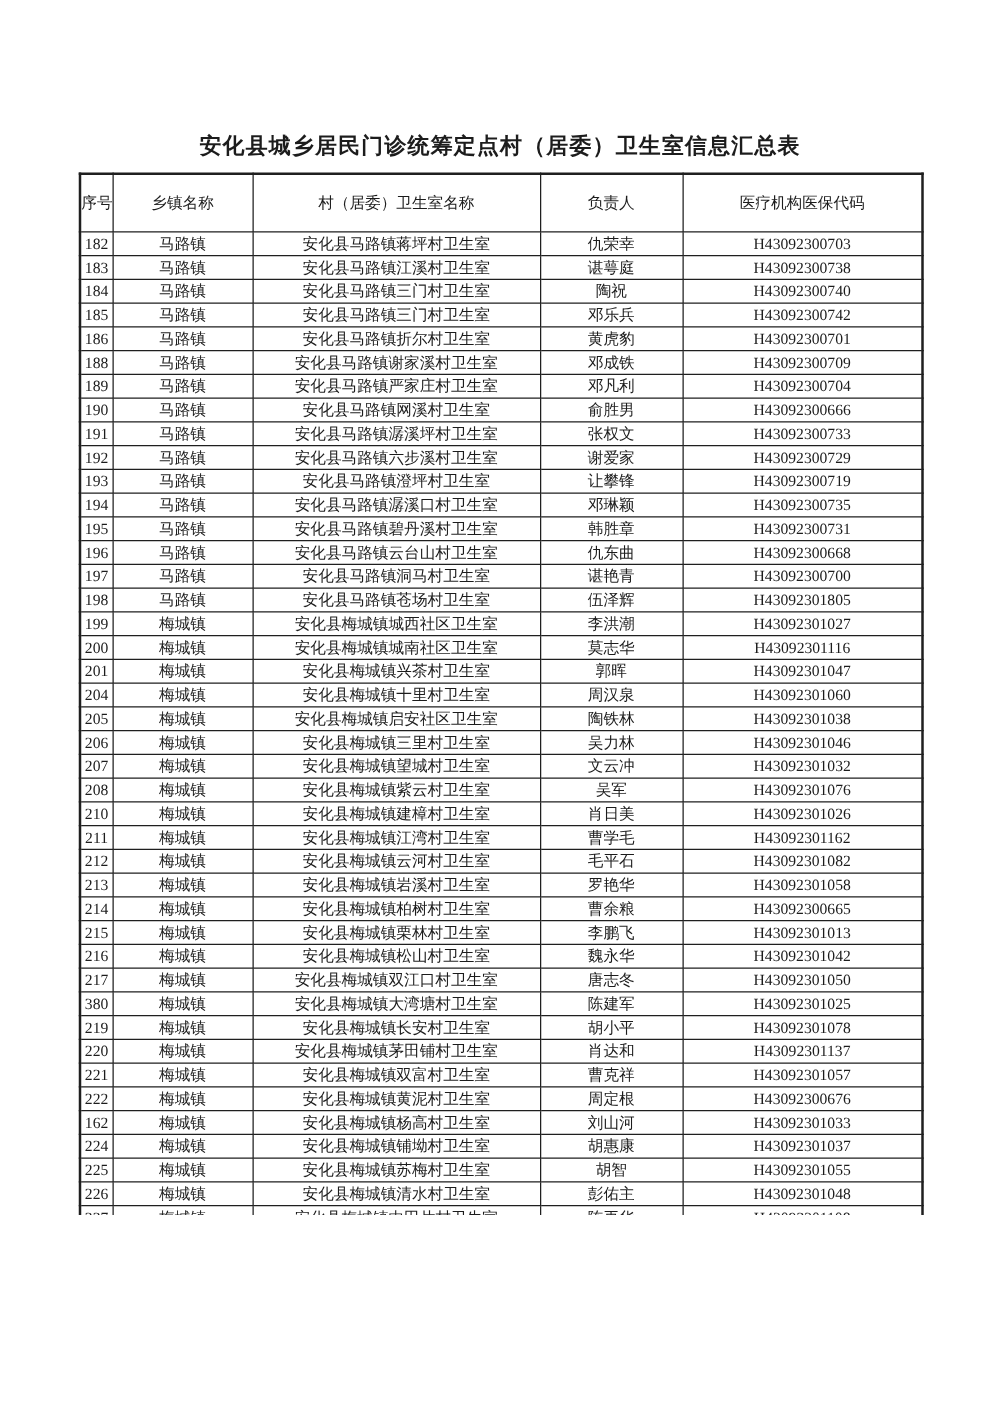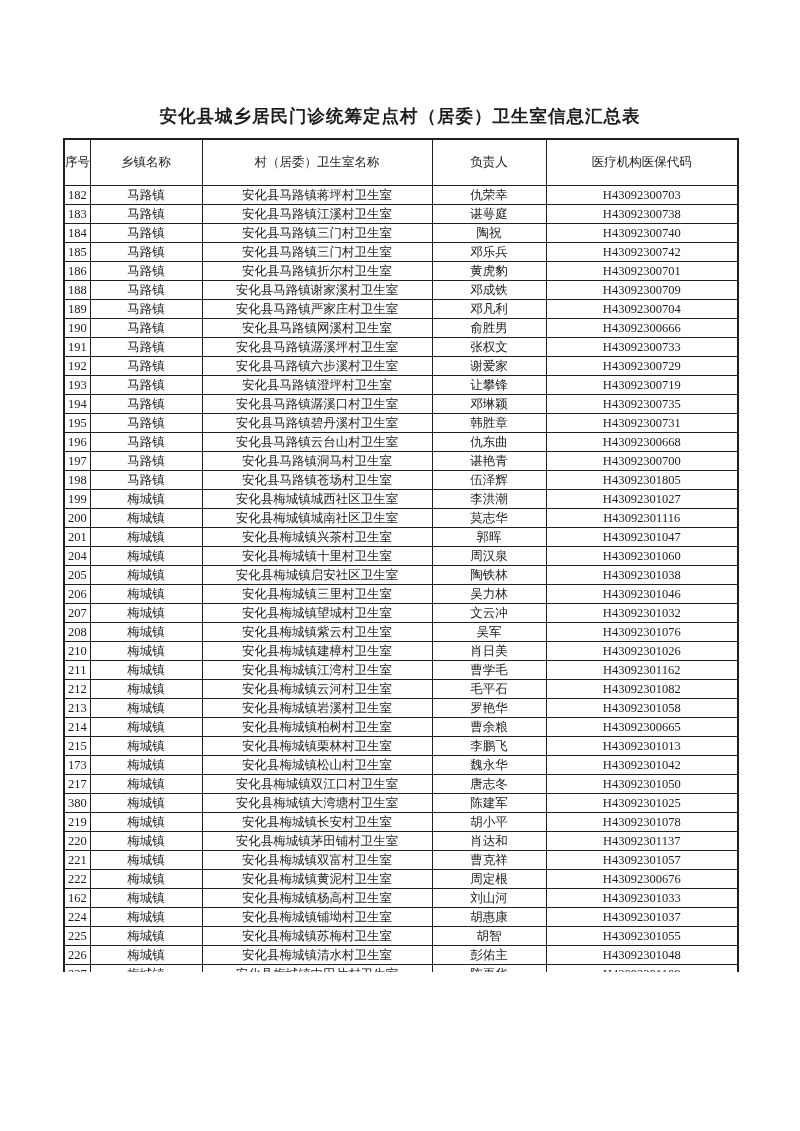--- a/index.html
+++ b/index.html
@@ -289,21 +289,21 @@
           <td>H43092300665</td>
         </tr>
         <tr>
           <td>215</td>
           <td>梅城镇</td>
           <td>安化县梅城镇栗林村卫生室</td>
           <td>李鹏飞</td>
           <td>H43092301013</td>
         </tr>
         <tr>
-          <td>173</td>
+          <td>216</td>
           <td>梅城镇</td>
           <td>安化县梅城镇松山村卫生室</td>
           <td>魏永华</td>
           <td>H43092301042</td>
         </tr>
         <tr>
           <td>217</td>
           <td>梅城镇</td>
           <td>安化县梅城镇双江口村卫生室</td>
           <td>唐志冬</td>

